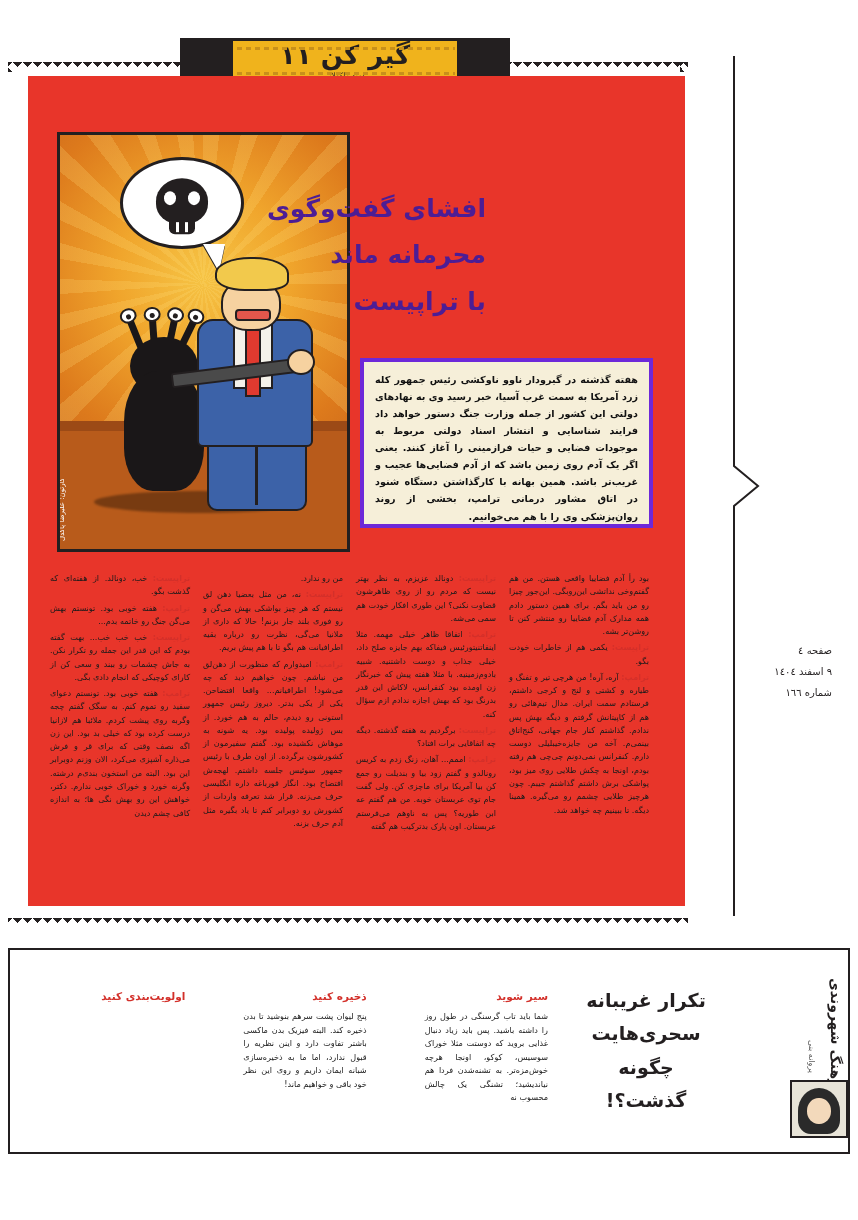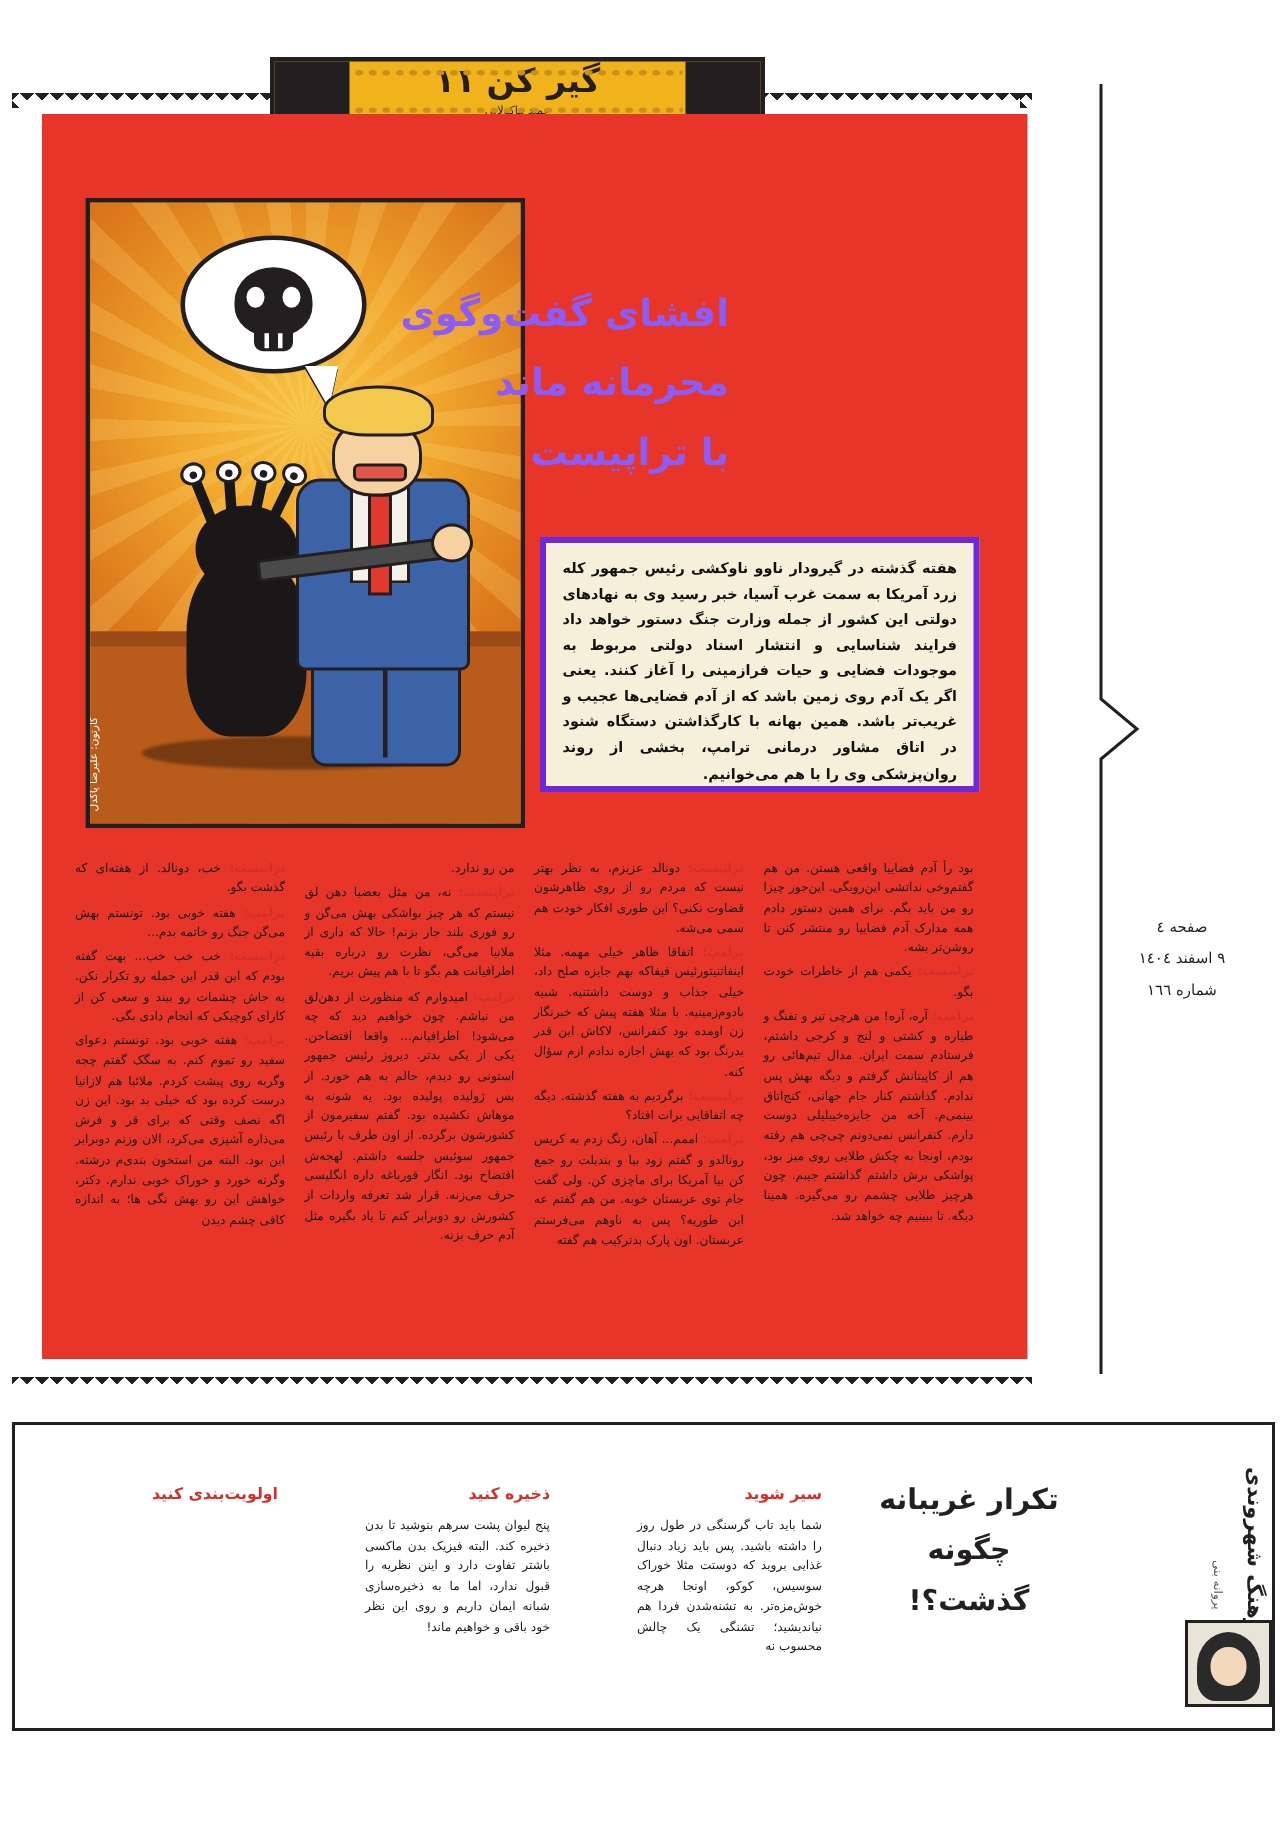--- a/index.html
+++ b/index.html
@@ -22,21 +22,21 @@
     background-size:10px 10px;}
 
   
   .masthead{position:absolute;left:180px;top:38px;width:330px;height:46px;
     background:#f0b31c;border:3px solid #231f20;box-sizing:border-box;
     display:flex;align-items:center;justify-content:center;flex-direction:column;}
   .masthead .pattern-left,.masthead .pattern-right{
     position:absolute;top:0;bottom:0;width:50px;background:#231f20;}
   .masthead .pattern-left{left:0;}
   .masthead .pattern-right{right:0;}
-  .masthead-title{font-size:22px;font-weight:bold;color:#231f20;letter-spacing:1px;line-height:1;}
+  .masthead-title{font-size:26px;font-weight:bold;color:#231f20;letter-spacing:1px;line-height:1;}
   .masthead-sub{font-size:7.5px;color:#231f20;margin-top:3px;}
   .mast-dots{position:absolute;left:52px;right:52px;top:4px;height:7px;
     background-image:radial-gradient(#c8901a 38%,transparent 40%);background-size:9px 7px;}
   .mast-dots.b{top:auto;bottom:4px;}
 
   
   .red-panel{position:absolute;left:28px;top:76px;width:657px;height:830px;background:#e8352a;}
 
   
   .cartoon{position:absolute;left:57px;top:132px;width:293px;height:420px;
@@ -79,36 +79,36 @@
   .f-shirt{position:absolute;left:44px;top:66px;width:36px;height:62px;background:#f4f1ea;border:2px solid #231f20;}
   .f-tie{position:absolute;left:56px;top:72px;width:12px;height:64px;background:#e03a2f;border:2px solid #231f20;}
   .f-legs{position:absolute;left:18px;top:180px;width:96px;height:70px;background:#3c62a8;border:2px solid #231f20;border-radius:6px 6px 10px 10px;}
   .f-legs:after{content:"";position:absolute;left:46px;top:8px;width:3px;height:58px;background:#231f20;}
   .f-gun{position:absolute;left:-18px;top:108px;width:132px;height:11px;background:#4a4a4a;border:2px solid #231f20;border-radius:3px;transform:rotate(-7deg);}
   .f-hand{position:absolute;left:98px;top:92px;width:24px;height:22px;background:#f6d2a0;border:2px solid #231f20;border-radius:50%;}
   .c-shadow{position:absolute;left:34px;bottom:36px;width:210px;height:22px;background:rgba(0,0,0,.35);border-radius:50%;filter:blur(1px);}
   .c-credit{position:absolute;left:6px;bottom:8px;font-size:7px;color:#fff;transform:rotate(-90deg);transform-origin:left bottom;white-space:nowrap;}
 
   
-  .headline{position:absolute;right:372px;top:186px;width:290px;color:#8b5cf6;}
+  .headline{position:absolute;right:372px;top:186px;width:290px;color:#4c1d95;}
   .headline div{font-size:25px;font-weight:bold;line-height:1.85;}
 
   
   .lead{position:absolute;left:360px;top:358px;width:293px;height:170px;background:#f6efd9;
     border:4px solid #6d28d9;box-sizing:border-box;padding:9px 11px;}
   .lead p{margin:0;font-size:9.6px;line-height:1.78;text-align:justify;color:#111;font-weight:bold;}
 
   
   .cols{position:absolute;left:50px;top:572px;width:612px;height:300px;display:flex;flex-direction:row-reverse;gap:13px;}
   .col{width:140px;font-size:8.1px;line-height:1.64;text-align:justify;color:#1a1a1a;}
   .col p{margin:0 0 3px 0;}
   .spk{color:#d3302a;font-weight:bold;}
 
   
-  .issue{position:absolute;right:26px;top:608px;width:88px;text-align:center;font-size:10px;line-height:2.1;color:#231f20;}
+  .issue{position:absolute;right:26px;top:640px;width:88px;text-align:right;font-size:10px;line-height:2.1;color:#231f20;}
 
   
   .bracket{position:absolute;right:98px;top:56px;width:28px;height:860px;}
 
   
   .bottom{position:absolute;left:8px;top:948px;width:842px;height:206px;border:2px solid #231f20;box-sizing:border-box;background:#fff;}
   .vtitle{position:absolute;right:14px;top:978px;writing-mode:vertical-rl;font-size:14px;font-weight:bold;color:#231f20;letter-spacing:1px;}
   .vsub{position:absolute;right:42px;top:1040px;writing-mode:vertical-rl;font-size:8px;color:#555;}
   .avatar{position:absolute;right:10px;top:1080px;width:54px;height:54px;border:2px solid #231f20;background:#e8e4d8;overflow:hidden;}
   .avatar .scarf{position:absolute;left:6px;top:6px;width:42px;height:46px;background:#2a2a2a;border-radius:50% 50% 30% 30%;}
@@ -231,20 +231,21 @@
 
   <div class="bottom"></div>
   <div class="vtitle">فرهنگ شهروندی</div>
   <div class="vsub">پروانه بنی</div>
   <div class="avatar">
     <div class="scarf"></div>
     <div class="face"></div>
   </div>
   <div class="bigq">
     <div>تکرار غریبانه</div>
+    <div>سحری‌هایت</div>
     <div>چگونه</div>
     <div>گذشت؟!</div>
   </div>
   <div class="bcols" id="bottom-cols">
       <div class="bcol">
         <h4>اولویت‌بندی کنید</h4>
       </div>
       <div class="bcol">
         <h4>ذخیره کنید</h4>
         <p>پنج لیوان پشت سرهم بنوشید تا بدن ذخیره کند. البته فیزیک بدن ماکسی باشتر تفاوت دارد و اینن نظریه را قبول ندارد، اما ما به ذخیره‌سازی شبانه ایمان داریم و روی این نظر خود باقی و خواهیم ماند!</p>

